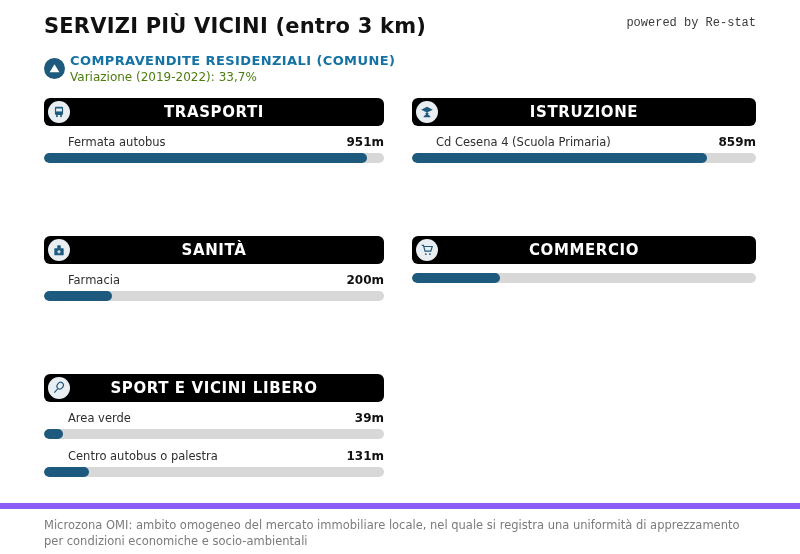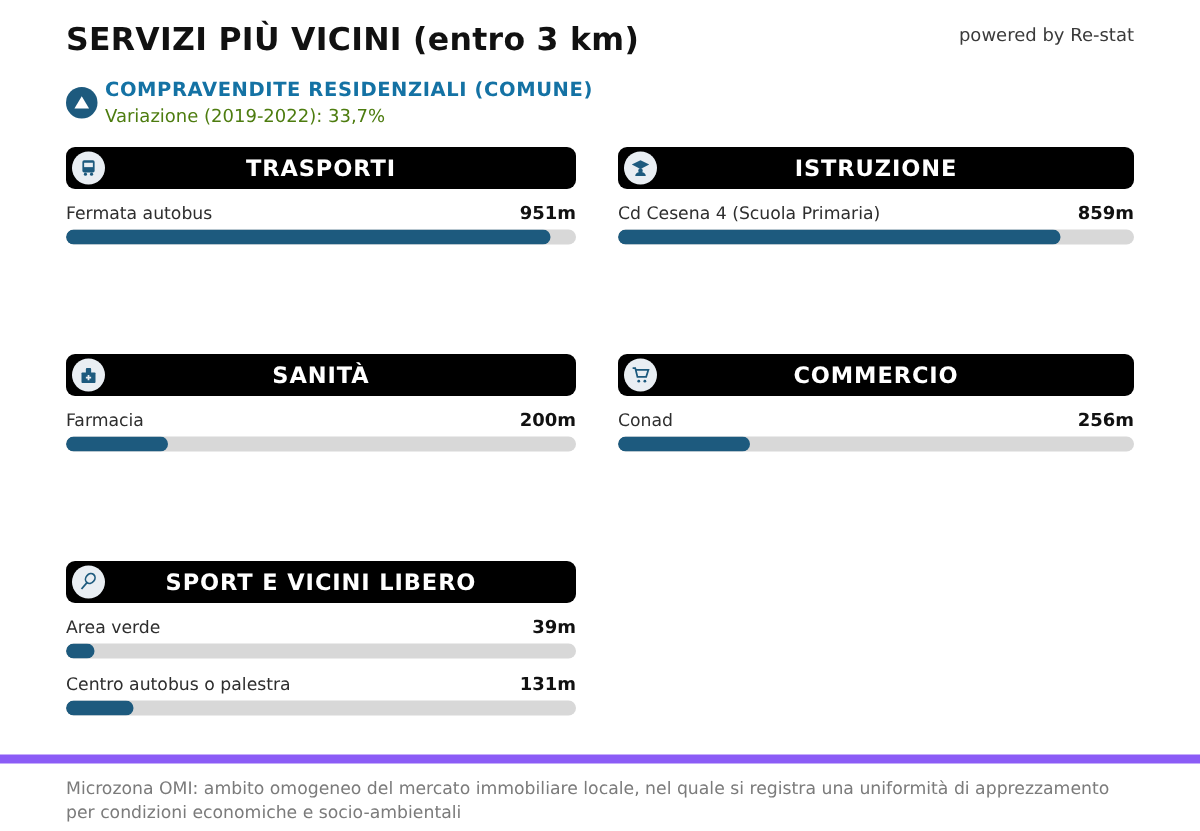--- a/index.html
+++ b/index.html
@@ -3,21 +3,21 @@
 <meta charset="utf-8">
 <style>
   * { margin: 0; padding: 0; box-sizing: border-box; }
   html, body { width: 800px; height: 554px; background: #ffffff; overflow: hidden; }
   body { font-family: "DejaVu Sans", "Liberation Sans", sans-serif; position: relative; }
 
   .page { padding: 14px 44px 0 44px; position: relative; }
 
   .top-row { display: flex; justify-content: space-between; align-items: flex-start; }
   .page-title { font-size: 21px; font-weight: bold; color: #111; letter-spacing: 0.2px; }
-  .powered-by { font-size: 12px; color: #3a3a3a; margin-top: 2px; }
+  .powered-by { font-size: 12px; color: #3a3a3a; margin-top: 2px; font-family: Liberation Mono, monospace; }
 
   .subheader { margin-top: 15px; display: flex; align-items: center; }
   .sub-icon { width: 21px; height: 21px; border-radius: 50%; background: #1d5a7e;
               display: flex; align-items: center; justify-content: center; flex: 0 0 auto; }
   .sub-icon svg { display: block; }
   .sub-text { margin-left: 5px; }
   .sub-title { font-size: 13px; font-weight: bold; color: #1472a4; letter-spacing: 0.4px; }
   .sub-subtitle { font-size: 12px; color: #4d7c0f; margin-top: 2px; }
 
   .cards-grid { margin-top: 14px; display: grid; grid-template-columns: 340px 344px;
@@ -26,21 +26,21 @@
   .card-header { height: 28px; background: #000000; border-radius: 6px; position: relative;
                  display: flex; align-items: center; justify-content: center; }
   .hdr-icon { position: absolute; left: 4px; top: 3px; width: 22px; height: 22px;
               border-radius: 50%; background: #e9eef3; display: flex; align-items: center;
               justify-content: center; }
   .hdr-title { color: #ffffff; font-weight: bold; font-size: 15px; letter-spacing: 0.6px; }
 
   .item { margin-top: 9px; }
   .item + .item { margin-top: 10px; }
   .item-row { display: flex; justify-content: space-between; align-items: baseline; }
-  .item-label { font-size: 11.5px; color: #2e2e2e; }
+  .item-label { font-size: 11.5px; color: #2e2e2e; margin-left: 24px; }
   .item-value { font-size: 12px; font-weight: bold; color: #111; }
   .bar-track { margin-top: 4px; height: 10px; background: #d8d8d8; border-radius: 5px;
                overflow: hidden; }
   .bar-fill { height: 100%; background: #1d5a7e; border-radius: 5px; }
 
   .footer { position: absolute; left: 0; top: 503px; width: 800px;
             border-top: 6px solid #8b5cf6; padding: 9px 44px 0 44px; }
   .footer-text { font-size: 11.5px; color: #7b7b7b; line-height: 1.35; max-width: 730px; }
 </style>
 </head>
@@ -140,24 +140,20 @@
         <span class="hdr-icon">
           <svg width="14" height="14" viewBox="0 0 24 24" fill="none" stroke="#1d5a7e" stroke-width="2">
             <path d="M3 4h3l2.5 10h10l2.5-8H7"></path>
             <circle cx="10" cy="19" r="1.6" fill="#1d5a7e" stroke="none"></circle>
             <circle cx="17" cy="19" r="1.6" fill="#1d5a7e" stroke="none"></circle>
           </svg>
         </span>
         <span class="hdr-title">COMMERCIO</span>
       </div>
       <div class="item">
-        <div class="item-row">
-          <span class="item-label">Conad</span>
-          <span class="item-value">256m</span>
-        </div>
         <div class="bar-track">
           <div class="bar-fill" style="width: 25.6%;"></div>
         </div>
       </div>
     </div>
 
     <div class="card">
       <div class="card-header">
         <span class="hdr-icon">
           <svg width="14" height="14" viewBox="0 0 24 24" fill="none" stroke="#1d5a7e" stroke-width="2">

